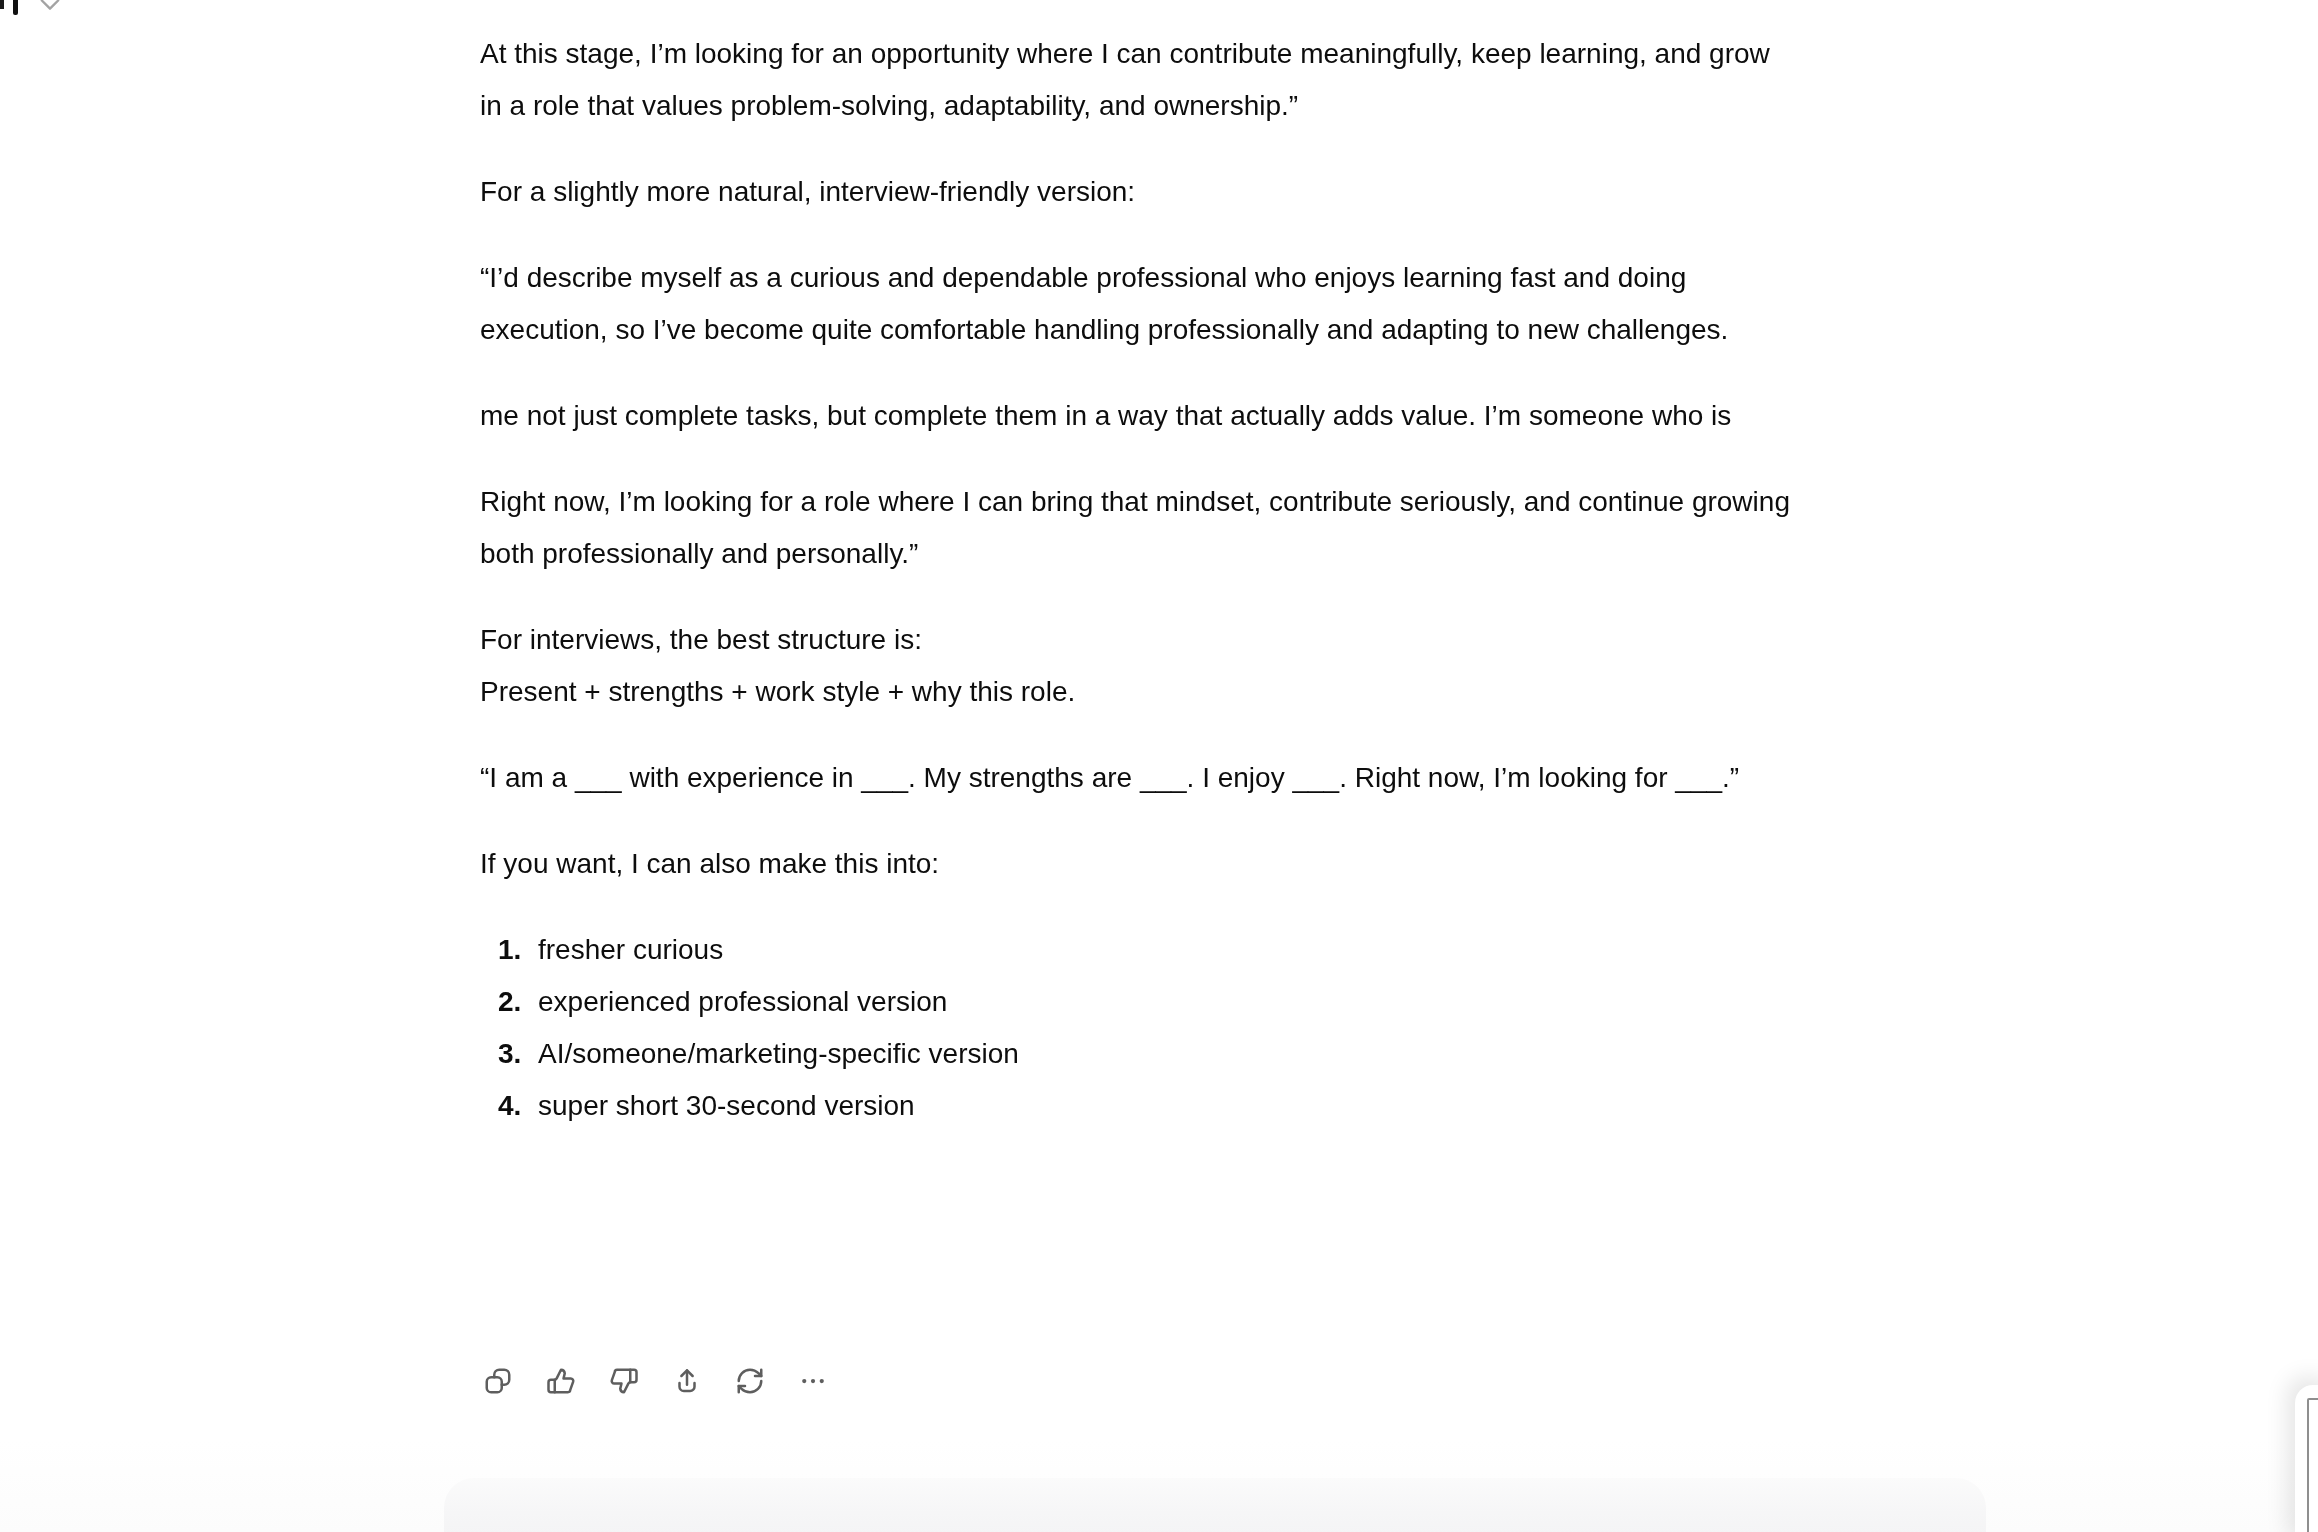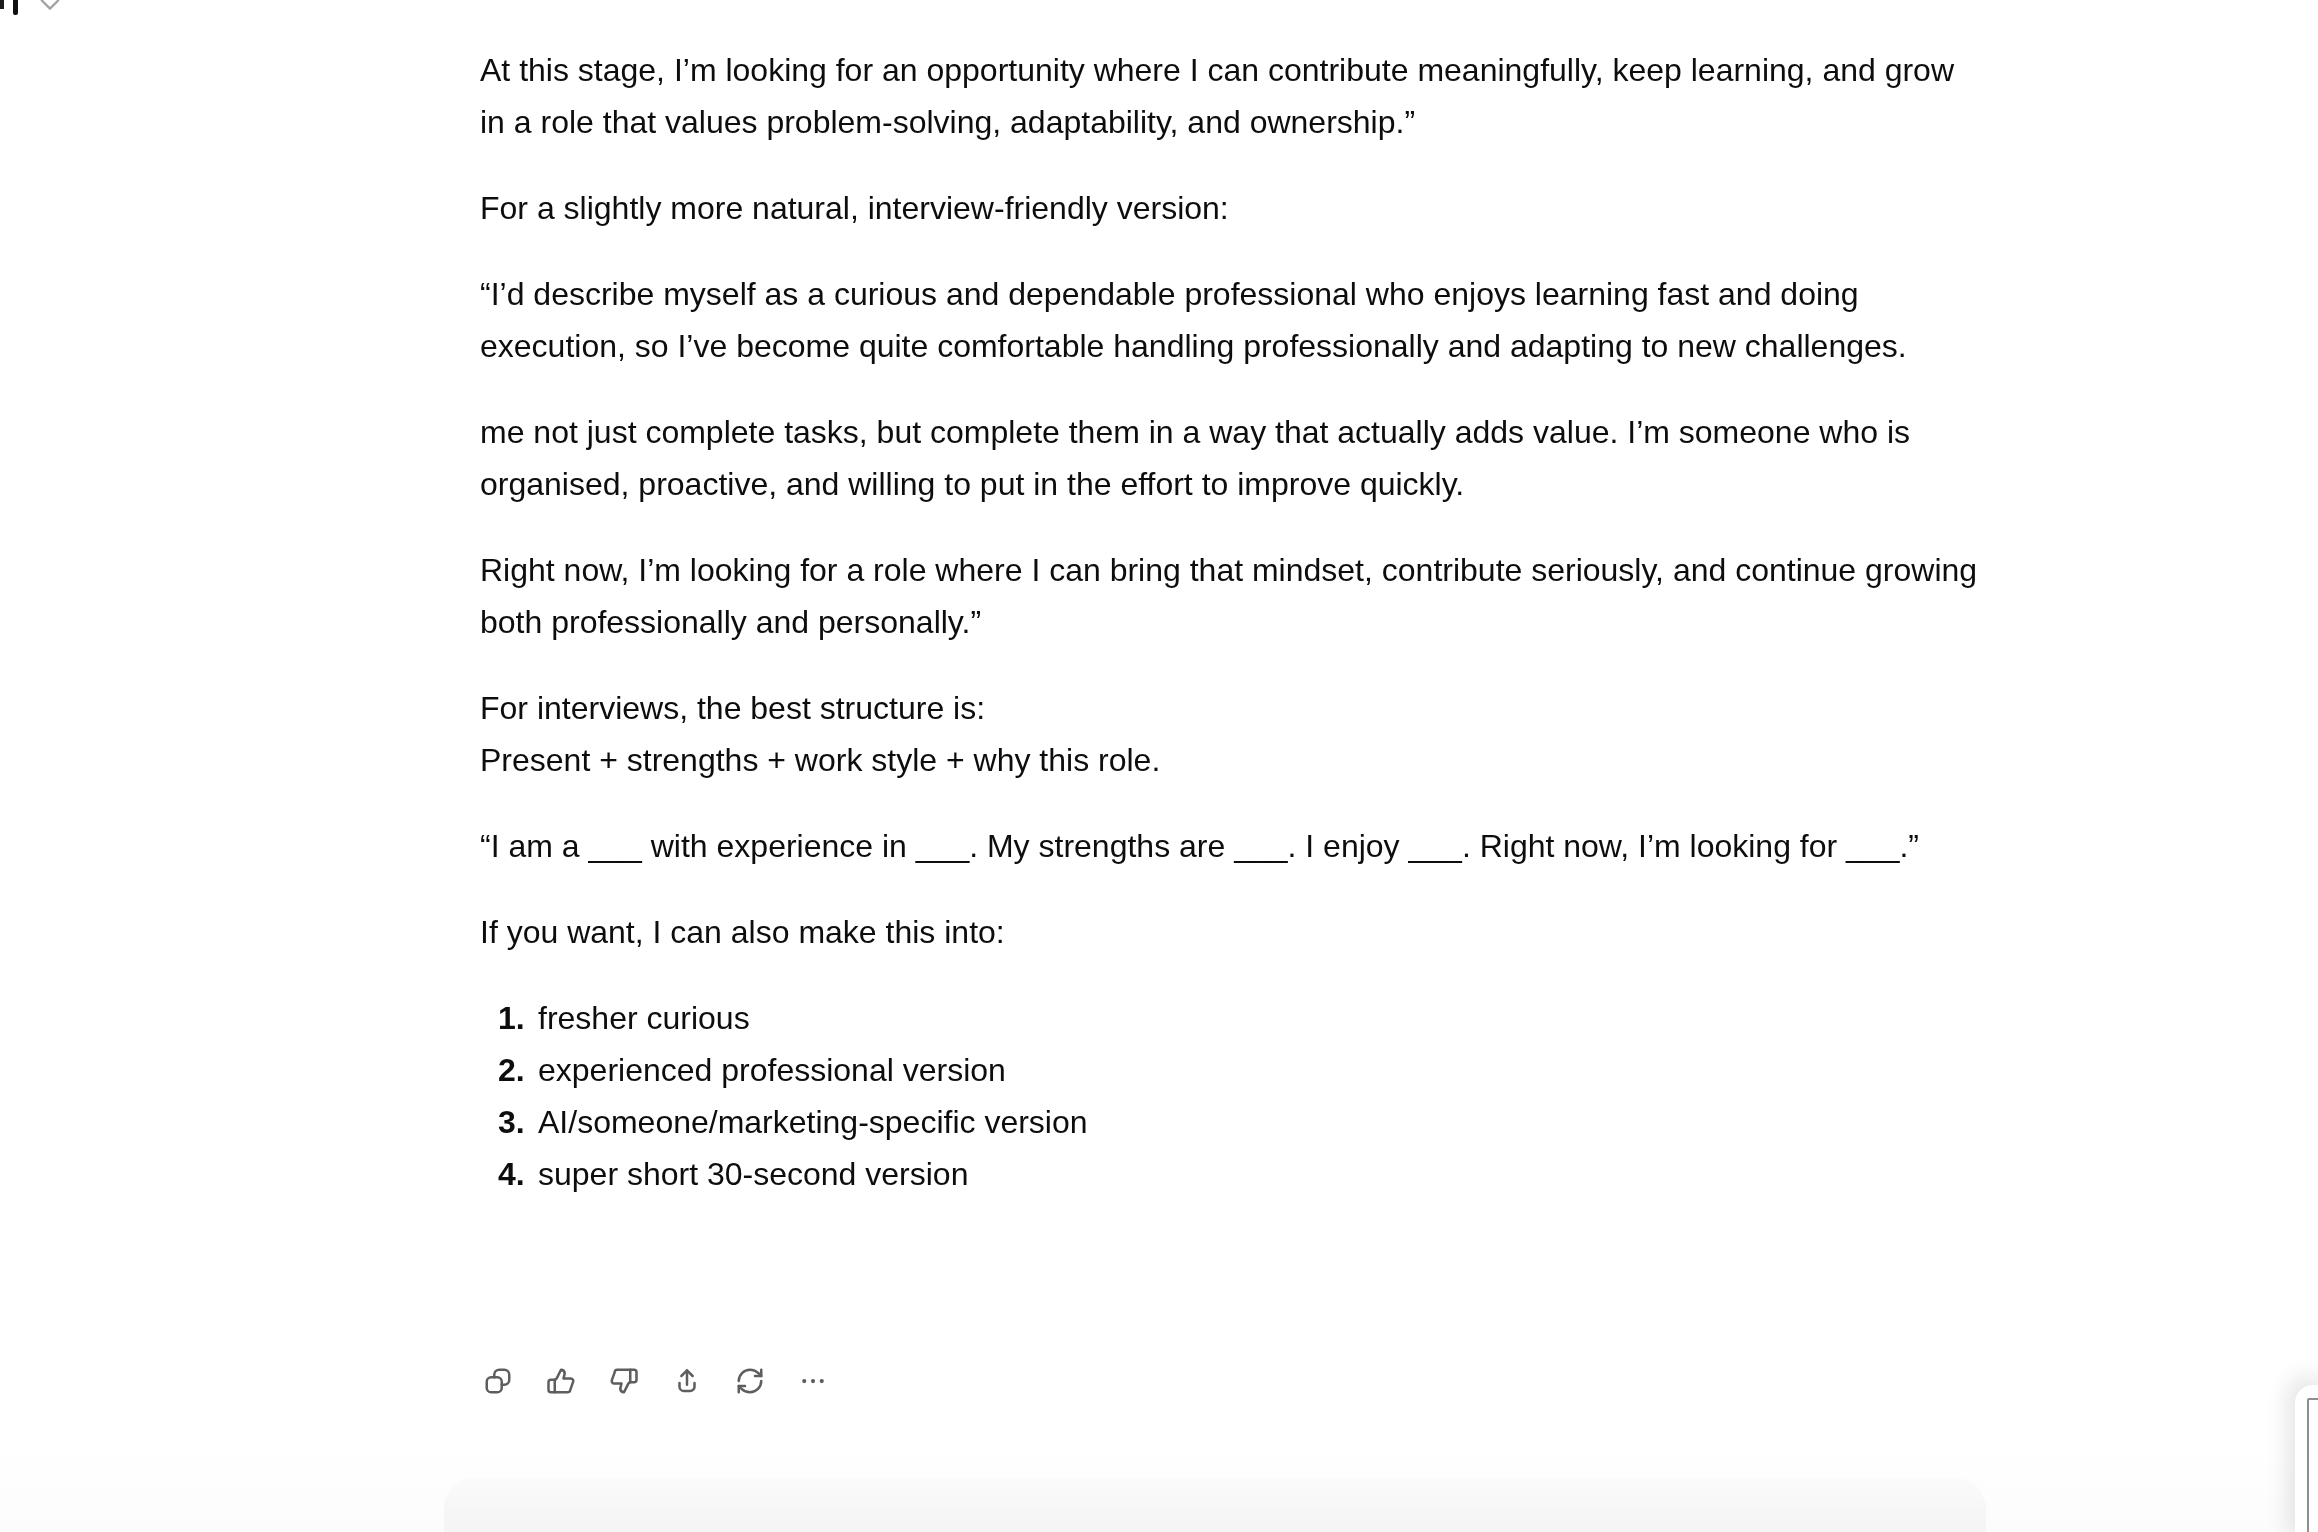--- a/index.html
+++ b/index.html
@@ -9,22 +9,22 @@
     font-family:"Liberation Sans","DejaVu Sans",sans-serif;
     color:#0d0d0d;
   }
   
   .hdr-fragment{position:absolute;top:0;left:0;width:120px;height:40px;}
   .hdr-mark1{position:absolute;left:0;top:0;width:4px;height:9px;background:#1a1a1a;}
   .hdr-mark2{position:absolute;left:13px;top:0;width:5px;height:15px;background:#111;border-radius:0 0 2px 2px;}
   .hdr-chevron{position:absolute;left:36px;top:-10px;}
   
   .content{
-    position:absolute;left:480px;top:44px;width:1600px;
-    font-size:32px;line-height:52px;
+    position:absolute;left:480px;top:28px;width:1600px;
+    font-size:28px;line-height:52px;
   }
   .content p{margin:0 0 34px 0;}
   .content .line{display:block;}
   ol.options{list-style:none;margin:0;padding:0;}
   ol.options li{display:flex;line-height:52px;}
   ol.options .num{font-weight:700;width:40px;margin-left:18px;flex:0 0 auto;}
   
   .actions{
     position:absolute;left:482px;top:1358px;height:46px;
     display:flex;align-items:center;gap:31px;
@@ -76,21 +76,20 @@
   </p>
   <p>
     <span class="line">For a slightly more natural, interview-friendly version:</span>
   </p>
   <p>
     <span class="line">“I’d describe myself as a curious and dependable professional who enjoys learning fast and doing</span>
     <span class="line">execution, so I’ve become quite comfortable handling professionally and adapting to new challenges.</span>
   </p>
   <p>
     <span class="line">me not just complete tasks, but complete them in a way that actually adds value. I’m someone who is</span>
-    <span class="line">organised, proactive, and willing to put in the effort to improve quickly.</span>
   </p>
   <p>
     <span class="line">Right now, I’m looking for a role where I can bring that mindset, contribute seriously, and continue growing</span>
     <span class="line">both professionally and personally.”</span>
   </p>
   <p>
     <span class="line">For interviews, the best structure is:</span>
     <span class="line">Present + strengths + work style + why this role.</span>
   </p>
   <p>

